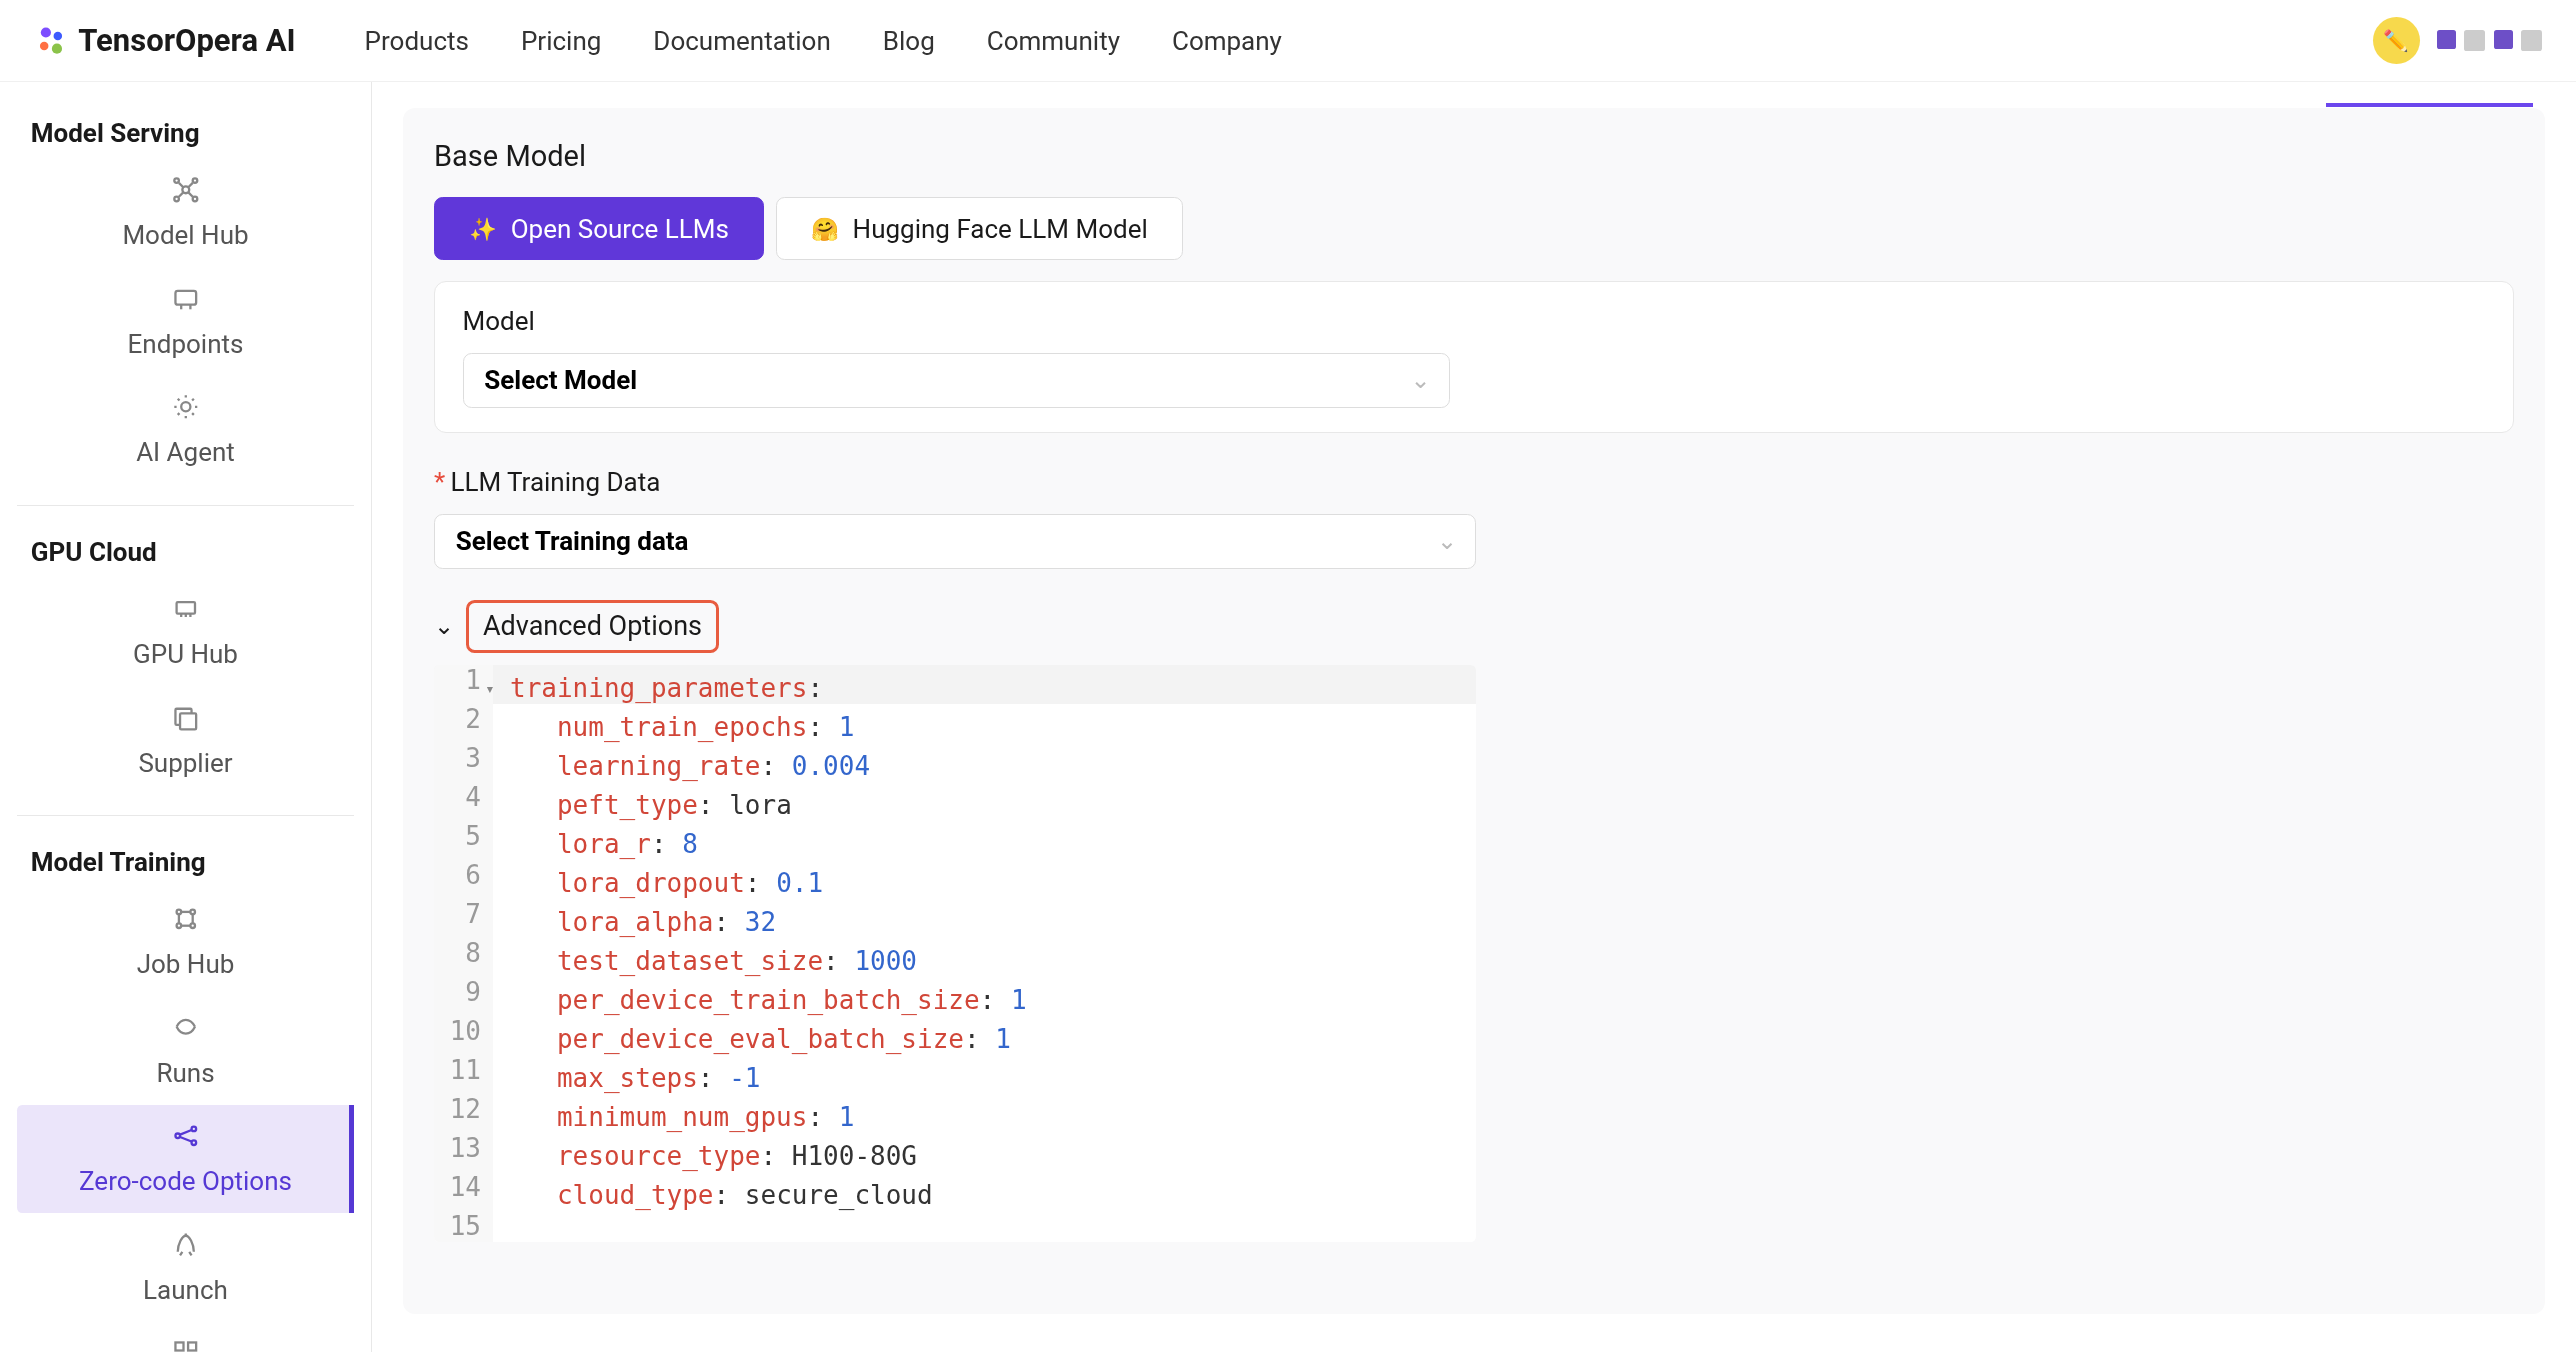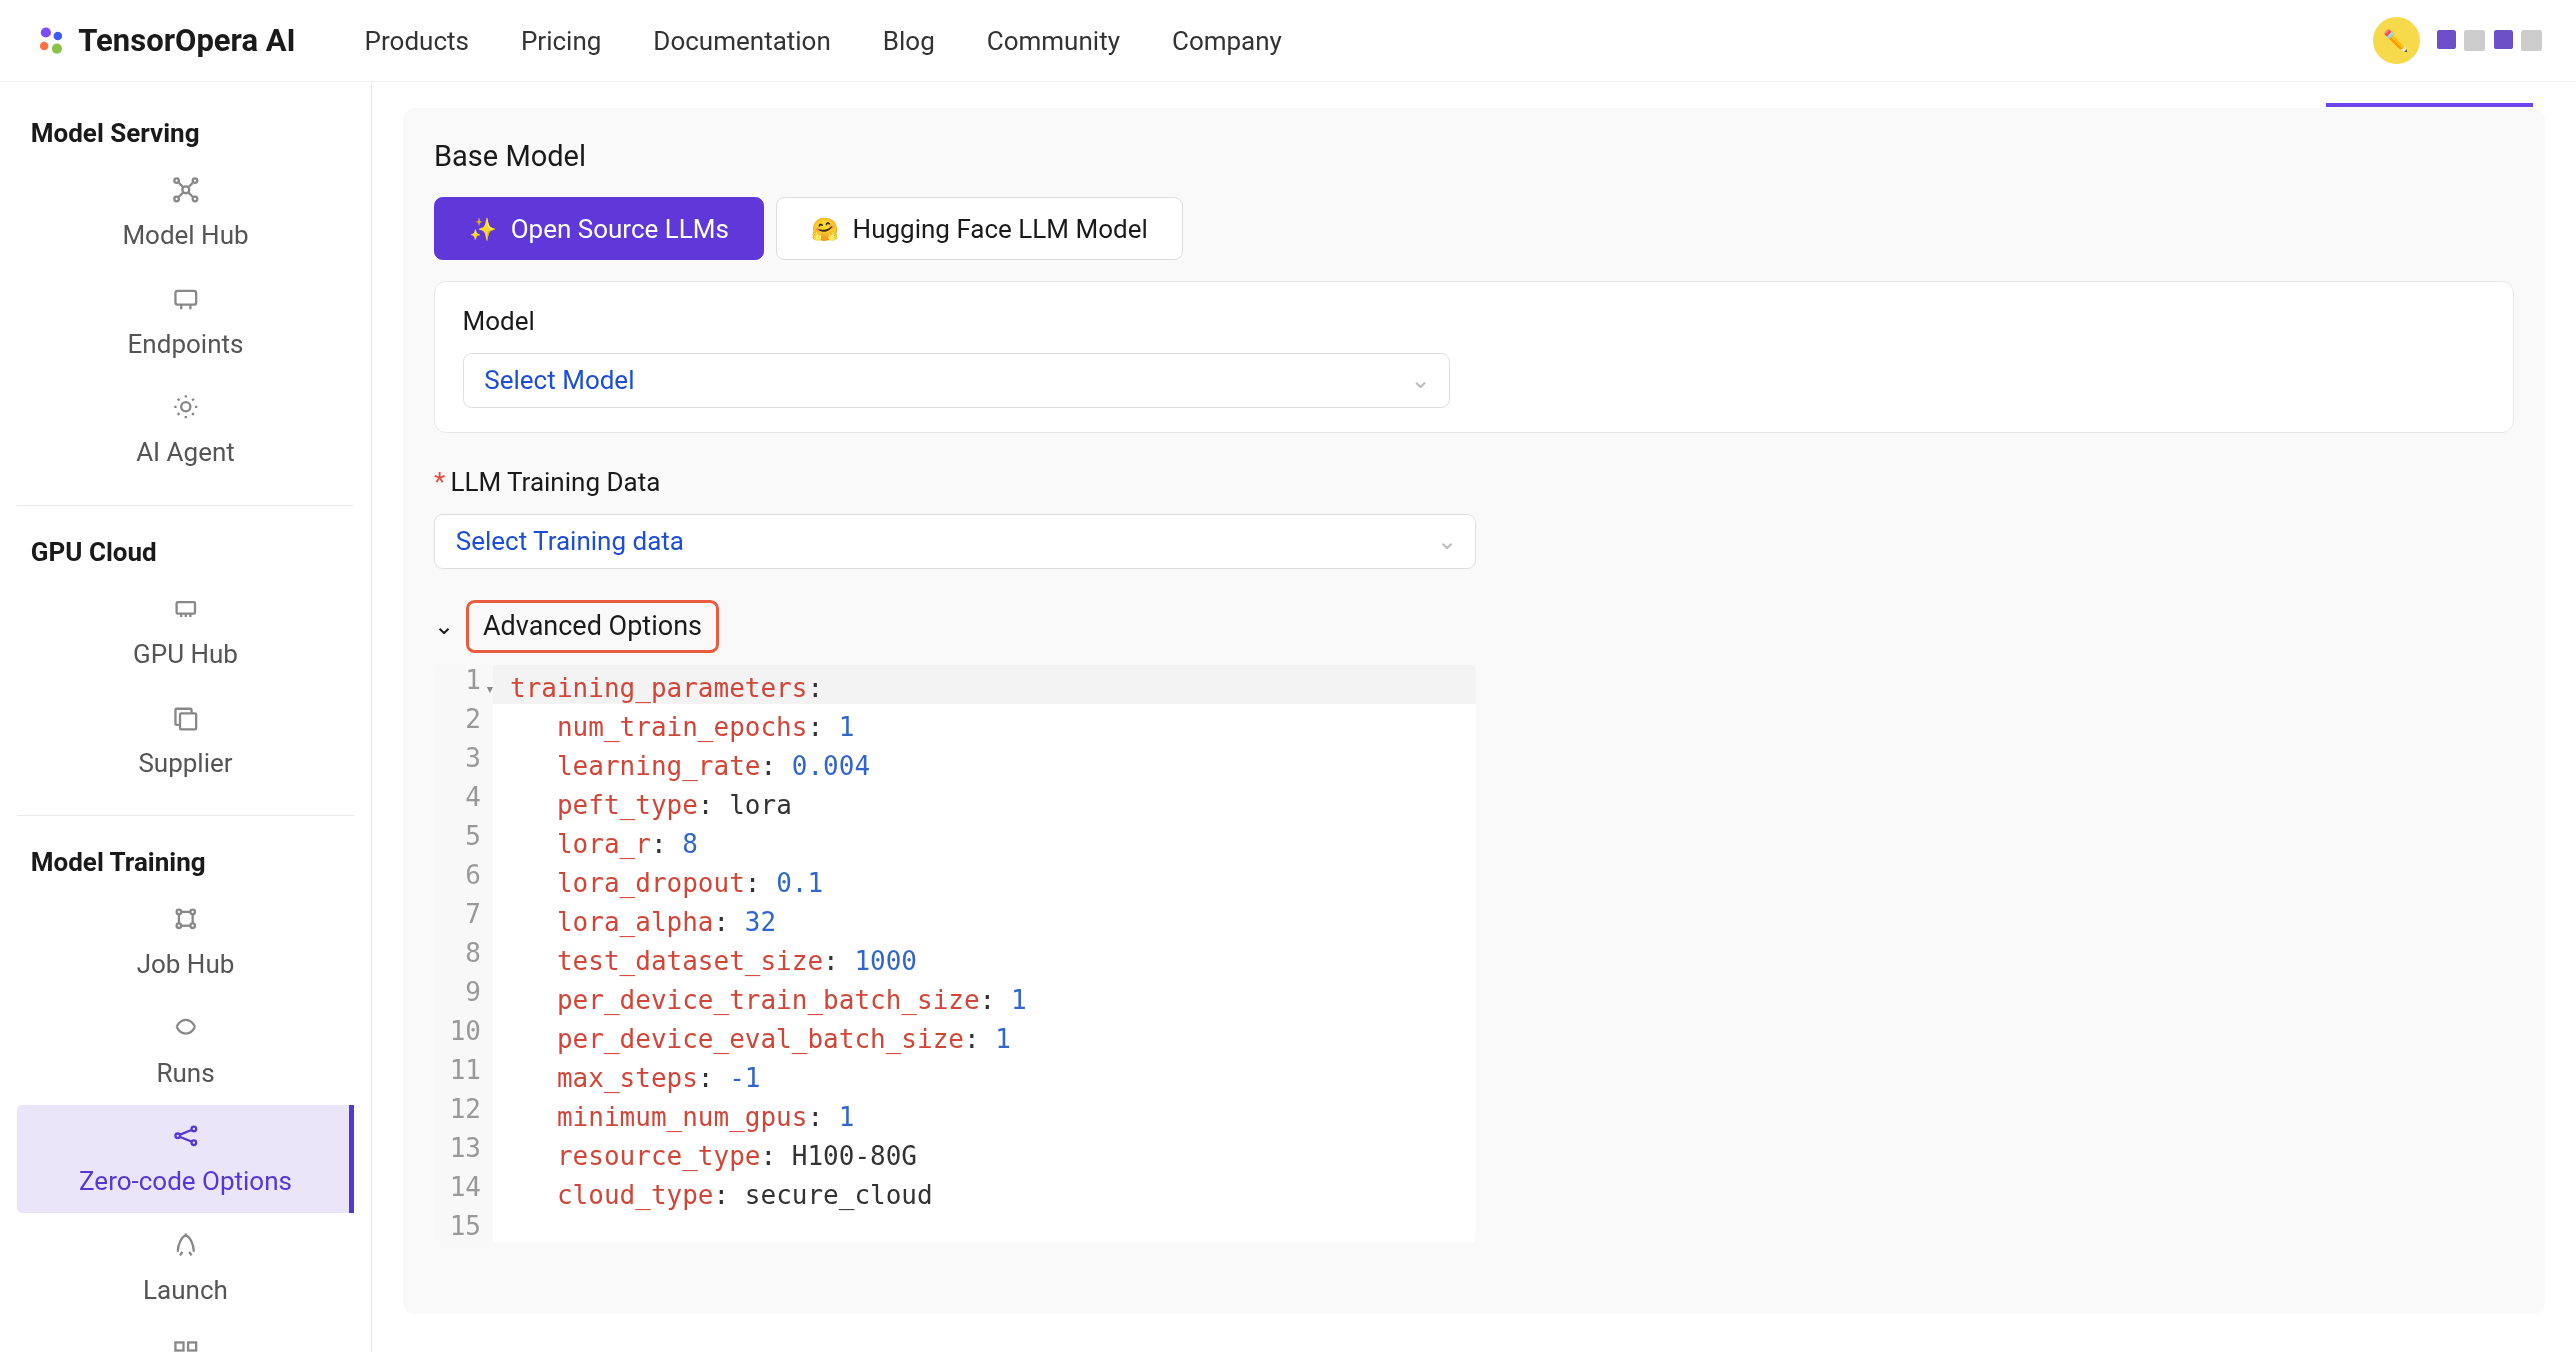--- a/index.html
+++ b/index.html
@@ -40,21 +40,21 @@
     .tabs { display: flex; gap: 12px; margin-bottom: 20.7px; }
     .tab { padding: 15.5px 34px; border-radius: 8.6px; cursor: pointer; display: flex; align-items: center; gap: 13.8px; font-size: 26px; border: 1.7px solid #ddd; background: #fff; }
     .tab.active { background: #6037d9; color: #fff; border-color: #6037d9; }
     .tab-icon { font-size: 22.4px; }
     
     .model-card { background: #fff; border: 1.7px solid #e8e8e8; border-radius: 12px; padding: 24px 27.6px; margin-bottom: 34px; }
     .field-label { font-size: 26px; margin-bottom: 17px; display: block; }
     .field-label .req { color: #e74c3c; margin-right: 5.2px; }
     
     .select { position: relative; width: 100%; max-width: 987px; }
-    .select-input { width: 100%; height: 55px; border: 1.7px solid #ddd; border-radius: 8.6px; padding: 0 40px 0 20.7px; font-size: 26px; color: #1d4ed8; background: #fff; display: flex; align-items: center; }
+    .select-input { width: 100%; height: 55px; border: 1.7px solid #ddd; border-radius: 8.6px; padding: 0 40px 0 20.7px; font-size: 26px; color: #000000; background: #fff; display: flex; align-items: center; font-weight: bold; }
     .select-arrow { position: absolute; right: 19px; top: 50%; transform: translateY(-50%); color: #bbb; }
     
     .field-group { margin-bottom: 31px; }
     
     .adv { display: flex; align-items: center; gap: 12px; margin-bottom: 12px; }
     .adv-chevron { transform: rotate(0deg); }
     .adv-label { border: 3.4px solid #e85c3f; border-radius: 8.6px; padding: 7.8px 13.8px; font-size: 27px; }
     
     .editor { background: #fff; border-radius: 5.2px; overflow: hidden; font-family: 'Menlo', 'Consolas', monospace; font-size: 26px; max-width: 1042px; }
     .editor-row { display: flex; min-height: 31px; line-height: 31px; }

